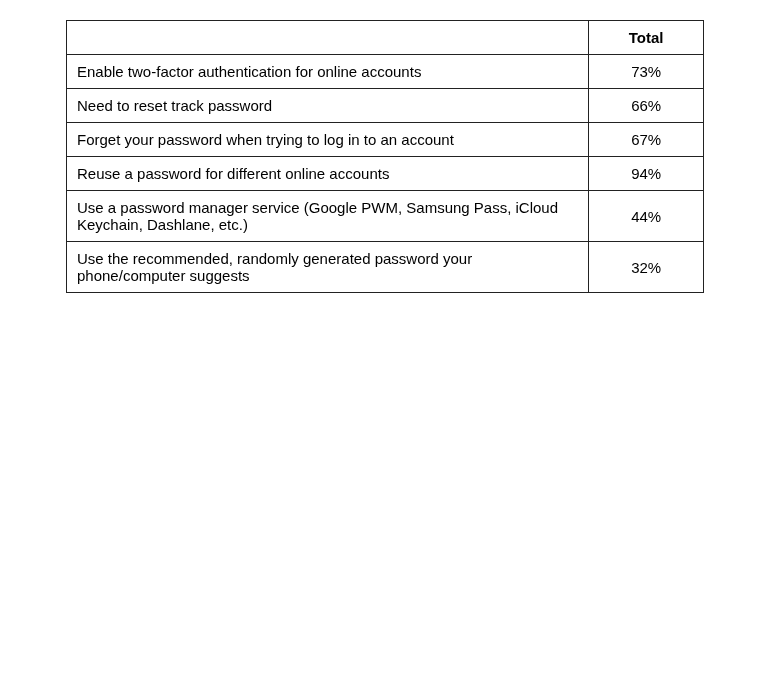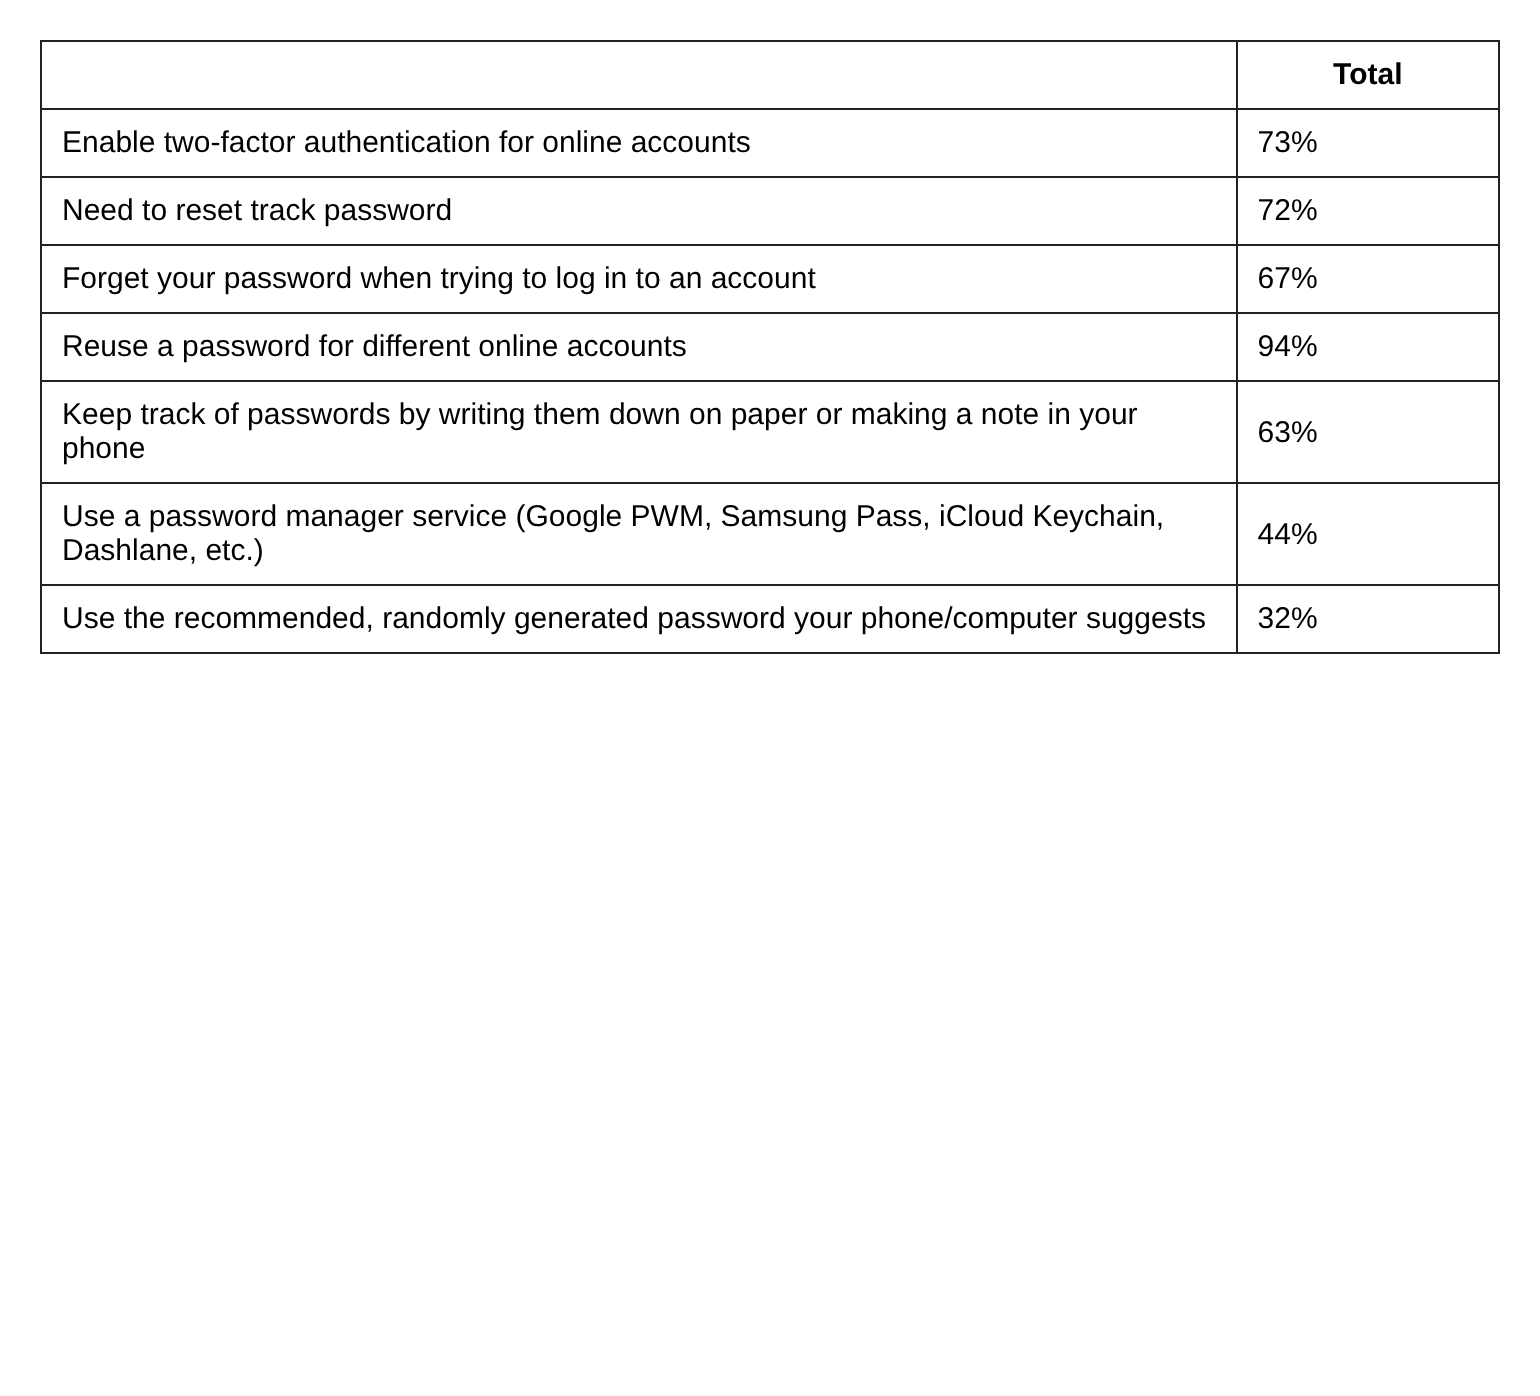--- a/index.html
+++ b/index.html
@@ -14,21 +14,21 @@
       font-size: 15px;
       display: flex;
       justify-content: center;
       align-items: flex-start;
       padding: 20px;
       width: 770px;
       min-height: 698px;
     }
 
     .table-container {
-      width: 730px;
+      width: 638px;
       border-collapse: collapse;
     }
 
     table {
       width: 100%;
       border-collapse: collapse;
       border: 1.5px solid #222;
     }
 
     th, td {
@@ -45,20 +45,21 @@
     }
 
     td:first-child {
       width: 82%;
       text-align: left;
       vertical-align: middle;
     }
 
     td:last-child {
       width: 18%;
+      text-align: center;
       vertical-align: middle;
       font-size: 15px;
     }
 
     .header-empty {
       border-right: 1.5px solid #222;
     }
   </style>
 </head>
 <body>
@@ -75,33 +76,29 @@
         </th>
       </tr>
     </thead>
     <tbody id="table-body">
     <tr>
           <td>Enable two-factor authentication for online accounts</td>
           <td>73%</td>
         </tr>
         <tr>
           <td>Need to reset track password</td>
-          <td>72%</td>
+          <td>66%</td>
         </tr>
         <tr>
           <td>Forget your password when trying to log in to an account</td>
           <td>67%</td>
         </tr>
         <tr>
           <td>Reuse a password for different online accounts</td>
           <td>94%</td>
-        </tr>
-        <tr>
-          <td>Keep track of passwords by writing them down on paper or making a note in your phone</td>
-          <td>63%</td>
         </tr>
         <tr>
           <td>Use a password manager service (Google PWM, Samsung Pass, iCloud Keychain, Dashlane, etc.)</td>
           <td>44%</td>
         </tr>
         <tr>
           <td>Use the recommended, randomly generated password your phone/computer suggests</td>
           <td>32%</td>
         </tr>
       </tbody>

